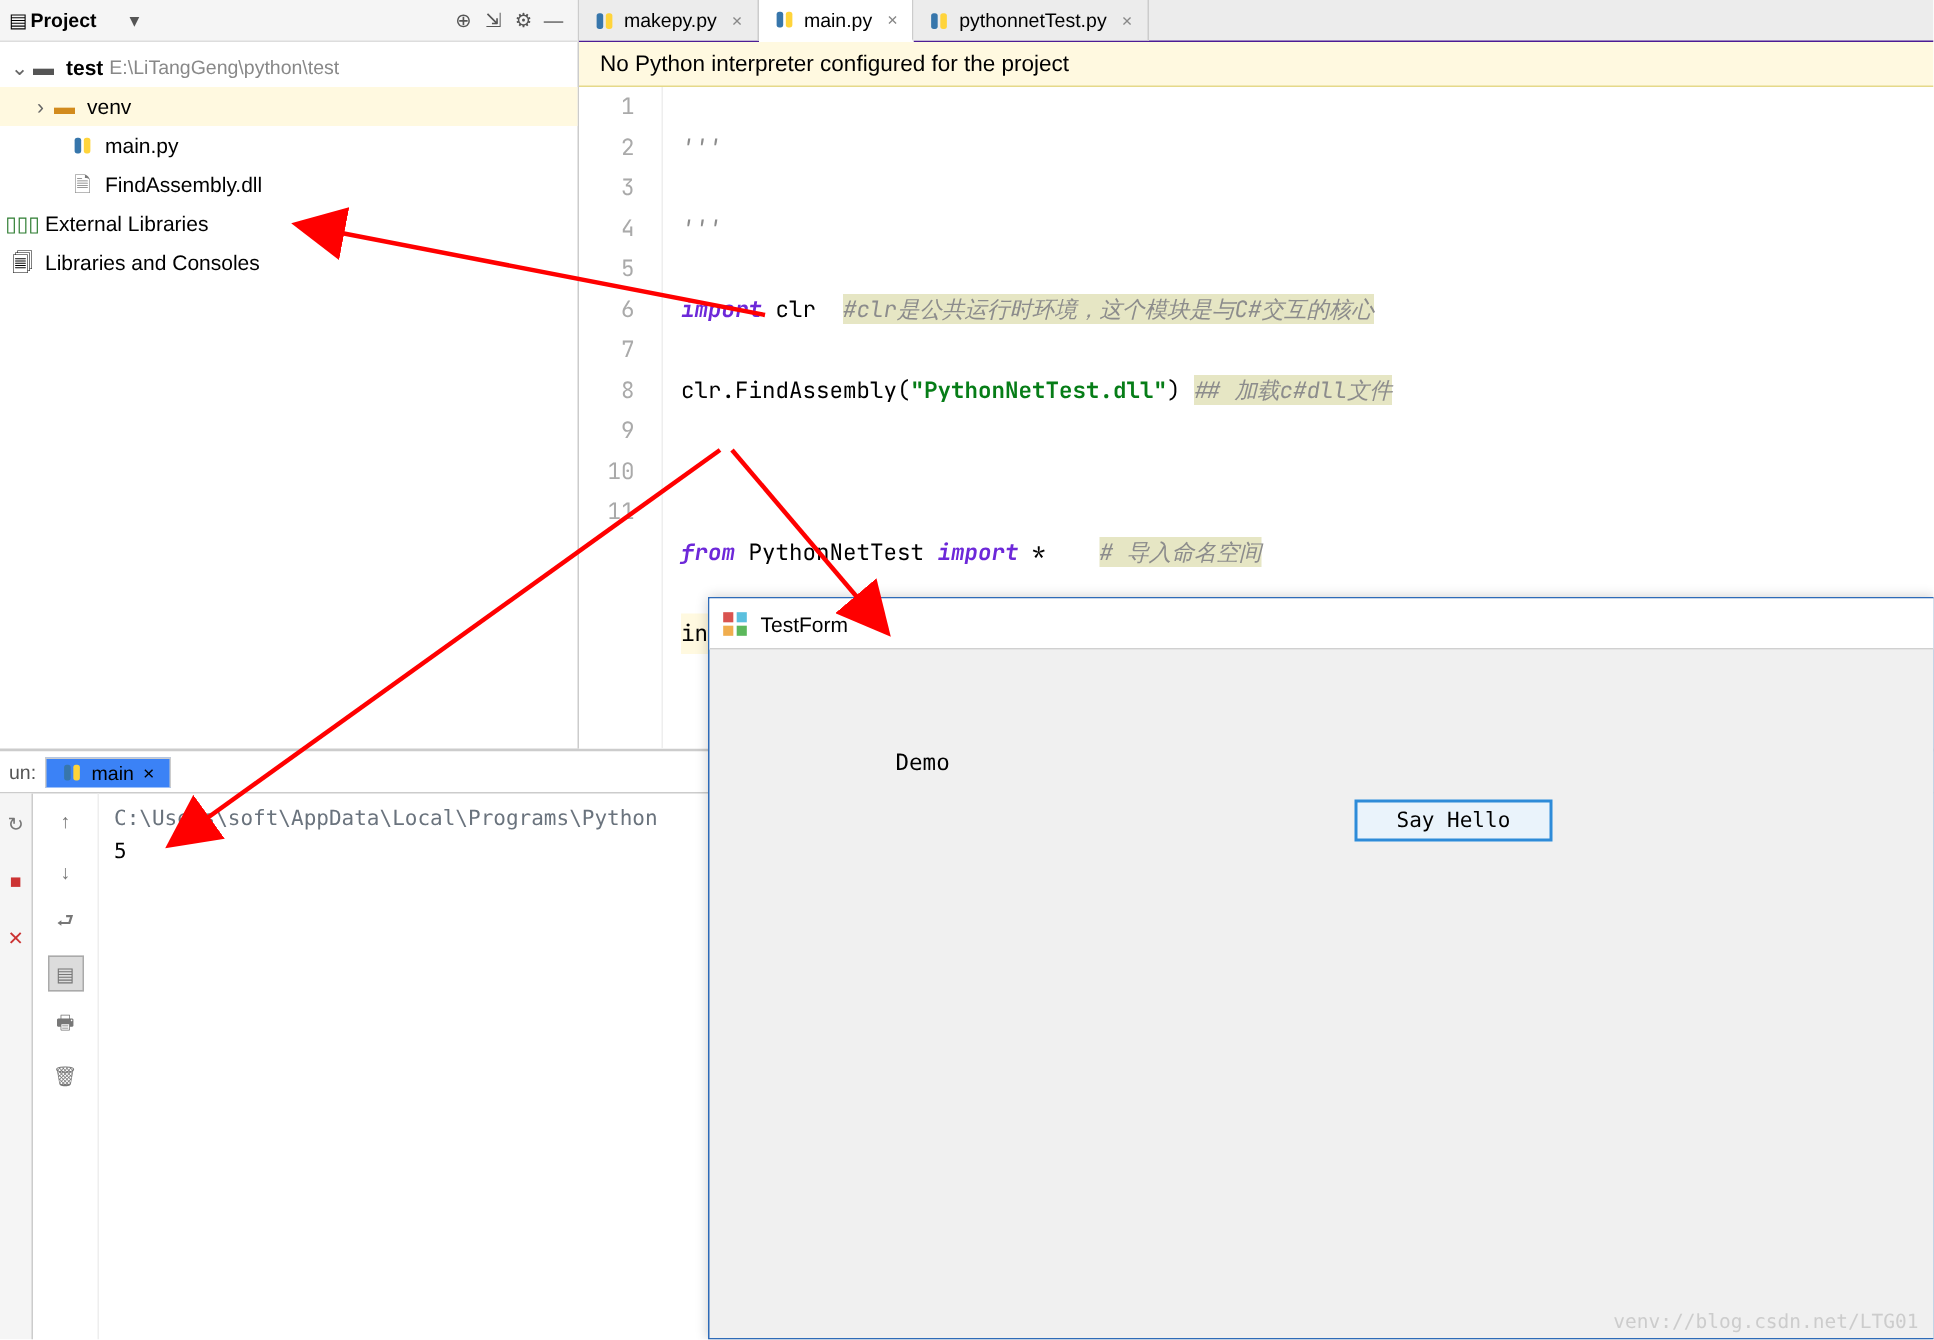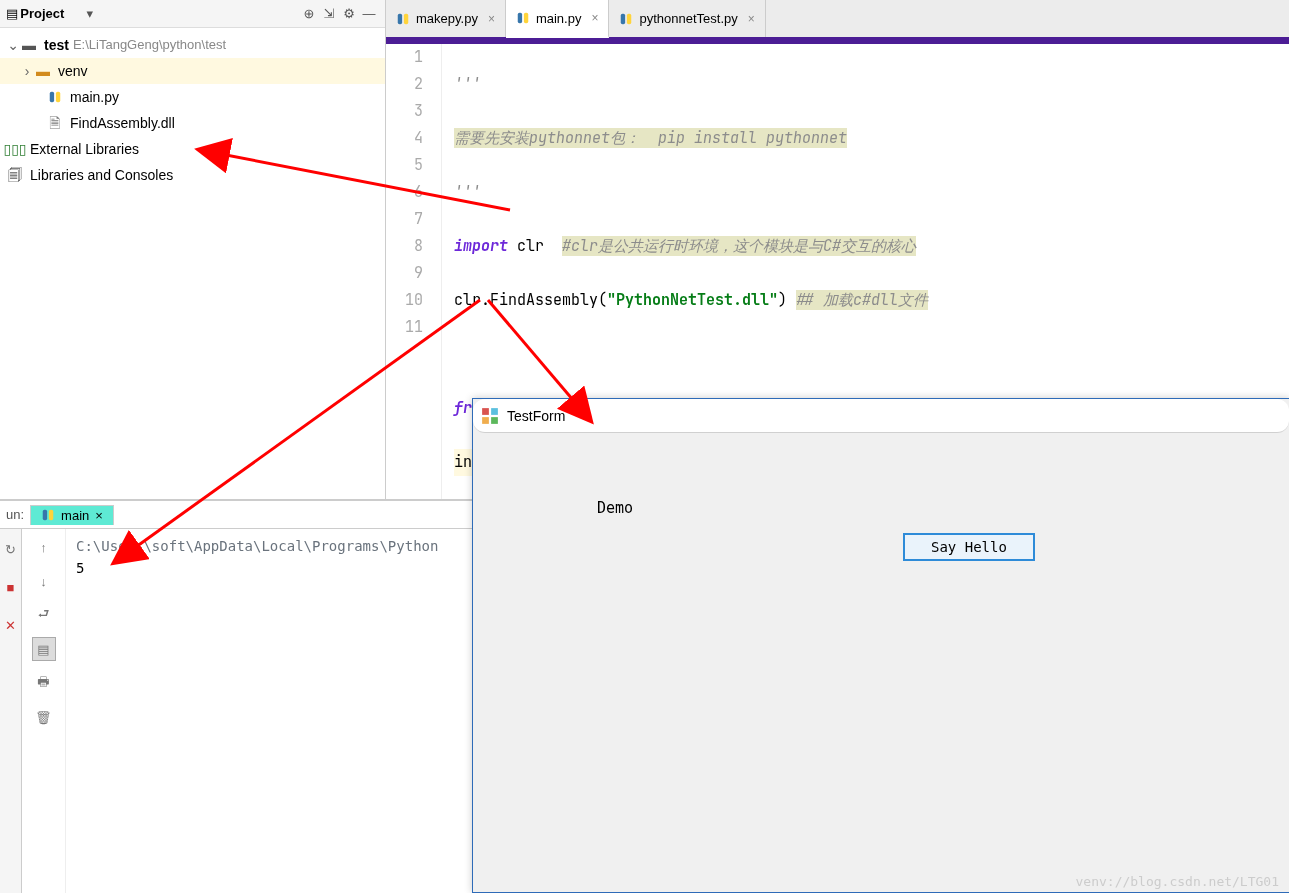--- a/index.html
+++ b/index.html
@@ -18,52 +18,52 @@
 .indent2 { padding-left: 46px; }
 .tree-icon { width: 18px; height: 18px; margin-right: 6px; display: inline-flex; align-items: center; justify-content: center; }
 .chev { width: 14px; text-align: center; color: #666; }
 .folder { color: #d28b1d; }
 .folder-dark { color: #555; }
 .pyfile { color: #3776ab; }
 .dllfile { color: #7a7a7a; }
 .path-gray { color: #888; margin-left: 4px; font-size: 13px; }
 .lib-icon { color: #2e7d32; }
 .editor-area { flex: 1; display: flex; flex-direction: column; min-width: 0; }
-.editor-tabs { height: 44px; display: flex; align-items: stretch; border-bottom: 7px solid #4c1d95; background: #ececec; }
+.editor-tabs { height: 28px; display: flex; align-items: stretch; border-bottom: 1px solid #4c1d95; background: #ececec; }
 .tab { display: flex; align-items: center; padding: 0 10px; border-right: 1px solid #ccc; background: #ececec; cursor: pointer; gap: 6px; }
 .tab.active { background: #fff; border-bottom: 2px solid #fff; margin-bottom: -1px; }
 .tab .close { color: #888; font-size: 12px; margin-left: 4px; }
 .pyicon { width: 14px; height: 14px; display: inline-block; }
 .warning-bar { background: #fff9e0; border-bottom: 1px solid #e5d98a; padding: 6px 14px; font-size: 15px; }
 .code-area { flex: 1; display: flex; font-family: "JetBrains Mono", Consolas, monospace; font-size: 15px; line-height: 27px; background: #fff; overflow: hidden; }
 .gutter { width: 56px; text-align: right; color: #aaa; padding-right: 18px; border-right: 1px solid #eee; user-select: none; }
 .gutter .ln { height: 27px; }
 .code { padding-left: 12px; white-space: pre; position: relative; }
 .code .line { height: 27px; }
 .hl-line { background: #fff9e0; }
 .kw { color: #6d28d9; font-weight: bold; font-style: italic; }
 .str { color: #067d17; font-weight: bold; }
 .cmt { color: #8c8c8c; font-style: italic; }
 .cmt-bg { background: #e6e6c4; }
 .cursor-box { background: #cde6ff; }
 .bottom-row { flex: 1; display: flex; border-top: 1px solid #ccc; }
 .run-tool { width: 100%; display: flex; }
 .run-header { height: 28px; display: flex; align-items: center; border-bottom: 1px solid #ccc; padding: 0 6px; background: #fff; }
-.run-tab { display: inline-flex; align-items: center; gap: 6px; padding: 2px 10px; border: 1px solid #ccc; border-bottom: none; background: #5eead4; }
+.run-tab { display: inline-flex; align-items: center; gap: 6px; padding: 2px 10px; border: 1px solid #ccc; border-bottom: none; background: #3b82f6; }
 .run-label { color: #555; margin-right: 6px; text-align: right; }
 .run-body { flex: 1; display: flex; }
 .run-sidebar-left { width: 22px; border-right: 1px solid #ccc; display: flex; flex-direction: column; align-items: center; gap: 14px; padding-top: 8px; background: #f5f5f5; }
 .run-sidebar-icons { width: 44px; border-right: 1px solid #eee; display: flex; flex-direction: column; align-items: center; gap: 10px; padding-top: 6px; }
 .tool-icon { width: 24px; height: 24px; display: flex; align-items: center; justify-content: center; color: #777; cursor: pointer; }
 .tool-icon.pressed { background: #dcdcdc; border: 1px solid #aaa; }
 .console { flex: 1; font-family: Consolas, monospace; font-size: 14px; padding: 6px 10px; line-height: 22px; }
 .console-path { color: #6a737d; }
 
 .win-form { position: absolute; left: 472px; top: 398px; width: 818px; height: 495px; border: 1px solid #2e6bb8; background: #f0f0f0; box-shadow: 0 0 8px rgba(0,0,0,0.2); }
-.win-titlebar { height: 34px; background: #fff; border-bottom: 1px solid #d0d0d0; display: flex; align-items: center; padding: 0 8px; border-radius: 12px; }
+.win-titlebar { height: 34px; background: #fff; border-bottom: 1px solid #d0d0d0; display: flex; align-items: center; padding: 0 8px; }
 .win-icon { width: 18px; height: 18px; margin-right: 8px; }
 .win-title { font-size: 14px; }
 .win-body { position: relative; height: calc(100% - 34px); }
 .demo-label { position: absolute; left: 124px; top: 66px; font-family: "SimSun", monospace; font-size: 15px; }
 .say-btn { position: absolute; left: 430px; top: 100px; padding: 4px 26px; font-family: "SimSun", monospace; font-size: 14px; background: #eaf3fb; border: 2px solid #2e8bd8; cursor: pointer; text-align: center; }
 
 .arrows { position: absolute; left: 0; top: 0; width: 1289px; height: 893px; pointer-events: none; }
 .watermark { position: absolute; right: 10px; bottom: 4px; color: #ccc; font-size: 13px; font-family: monospace; }
 .venv-row { background: #fff9e0; }
 </style>
@@ -139,38 +139,40 @@
           <span class="close">×</span>
         </div>
         <div class="tab">
           <svg class="pyicon" viewBox="0 0 16 16">
               <rect x="2" y="2" width="5" height="12" rx="2" fill="#3776ab"></rect>
               <rect x="9" y="2" width="5" height="12" rx="2" fill="#ffd43b"></rect>
             </svg>
           <span>pythonnetTest.py</span>
           <span class="close">×</span>
         </div>
+      </div>
+      <div class="warning-bar">
+        <span>No Python interpreter configured for the project</span>
       </div>
       <div class="code-area">
         <div class="gutter">
           <div class="ln">1</div>
           <div class="ln">2</div>
           <div class="ln">3</div>
           <div class="ln">4</div>
           <div class="ln">5</div>
           <div class="ln">6</div>
           <div class="ln">7</div>
           <div class="ln">8</div>
           <div class="ln">9</div>
           <div class="ln">10</div>
           <div class="ln">11</div>
         </div>
         <div class="code">
 <div class="line"><span class="cmt">'''</span></div>
-<div class="line"><span class="cmt cmt-bg">需要先安装pythonnet包：  pip install pythonnet</span></div>
 <div class="line"><span class="cmt">'''</span></div>
 <div class="line"><span class="kw">import</span><span> clr  </span><span class="cmt cmt-bg">#clr是公共运行时环境，这个模块是与C#交互的核心</span></div>
 <div class="line"><span>clr.FindAssembly(</span><span class="str">"PythonNetTest.dll"</span><span>) </span><span class="cmt cmt-bg">## 加载c#dll文件</span></div>
 <div class="line"></div>
 <div class="line"><span class="kw">from</span><span> PythonNetTest </span><span class="kw">import</span><span> *    </span><span class="cmt cmt-bg"># 导入命名空间</span></div>
 <div class="line hl-line"><span>instance = Class1</span><span class="cursor-box">()</span></div>
 
 
 
         </div>

